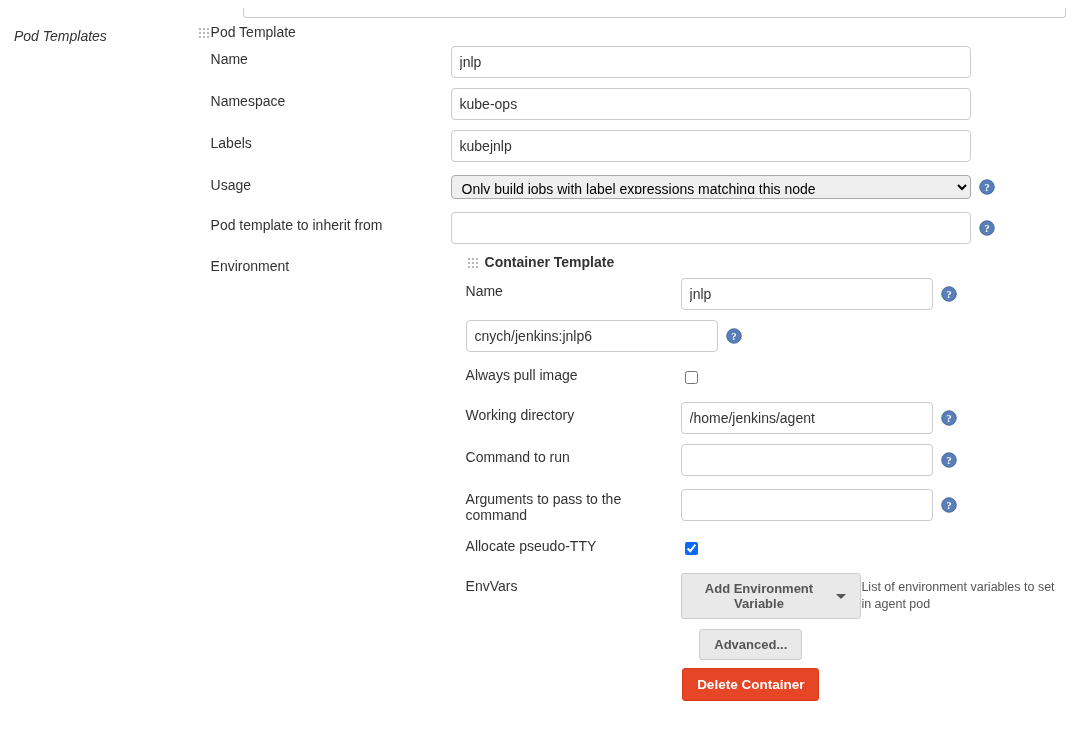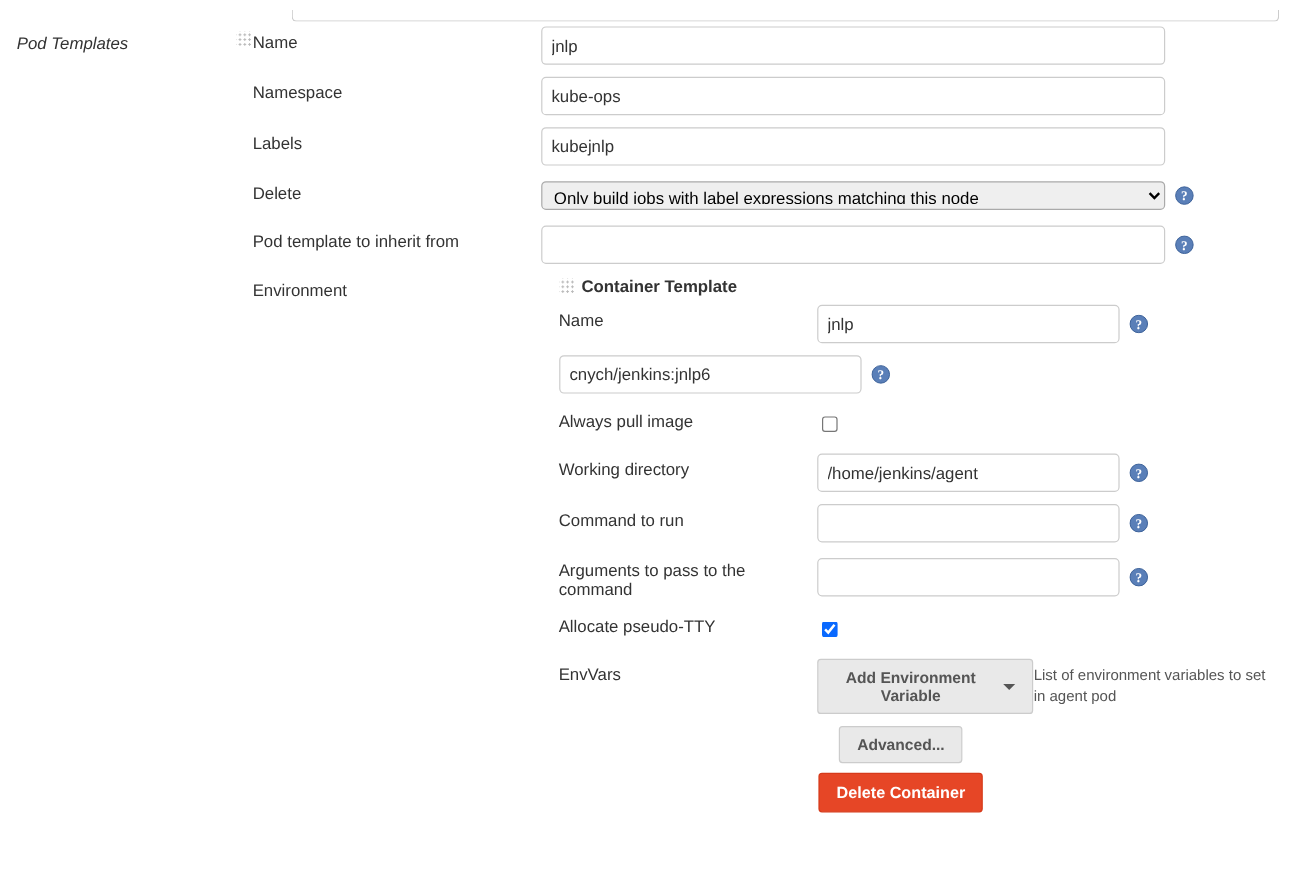--- a/index.html
+++ b/index.html
@@ -142,20 +142,21 @@
 
   <div class="main-row">
     <div class="left-label">Pod Templates</div>
 
     <div class="right-content">
       <div class="section-row">
         <div class="indent-sec">
             <span class="grip"></span>
           </div>
         <div style="flex:1">
+          <div class="sec-title">Pod Template</div>
 
           <div class="field-row">
             <div class="field-label">Name</div>
             <div class="field-control">
               <input type="text" class="wide" value="jnlp" style="">
               <span class="spacer-help"></span>
             </div>
           </div>
 
           <div class="field-row">
@@ -168,21 +169,21 @@
 
           <div class="field-row">
             <div class="field-label">Labels</div>
             <div class="field-control">
               <input type="text" class="wide" value="kubejnlp" style="">
               <span class="spacer-help"></span>
             </div>
           </div>
 
           <div class="field-row">
-            <div class="field-label">Delete</div>
+            <div class="field-label">Usage</div>
             <div class="field-control">
               <select class="wide">
                 <option selected="">Only build jobs with label expressions matching this node</option>
               </select>
               <span class="help-icon">
                 <svg viewBox="0 0 16 16">
                     <circle cx="8" cy="8" r="7.3" fill="#5a7fb8" stroke="#3a5f98" stroke-width="0.8"></circle>
                     <text x="8" y="12" text-anchor="middle" font-size="11" font-weight="bold" fill="#fff" font-family="Georgia">?</text>
                   </svg>
               </span>

